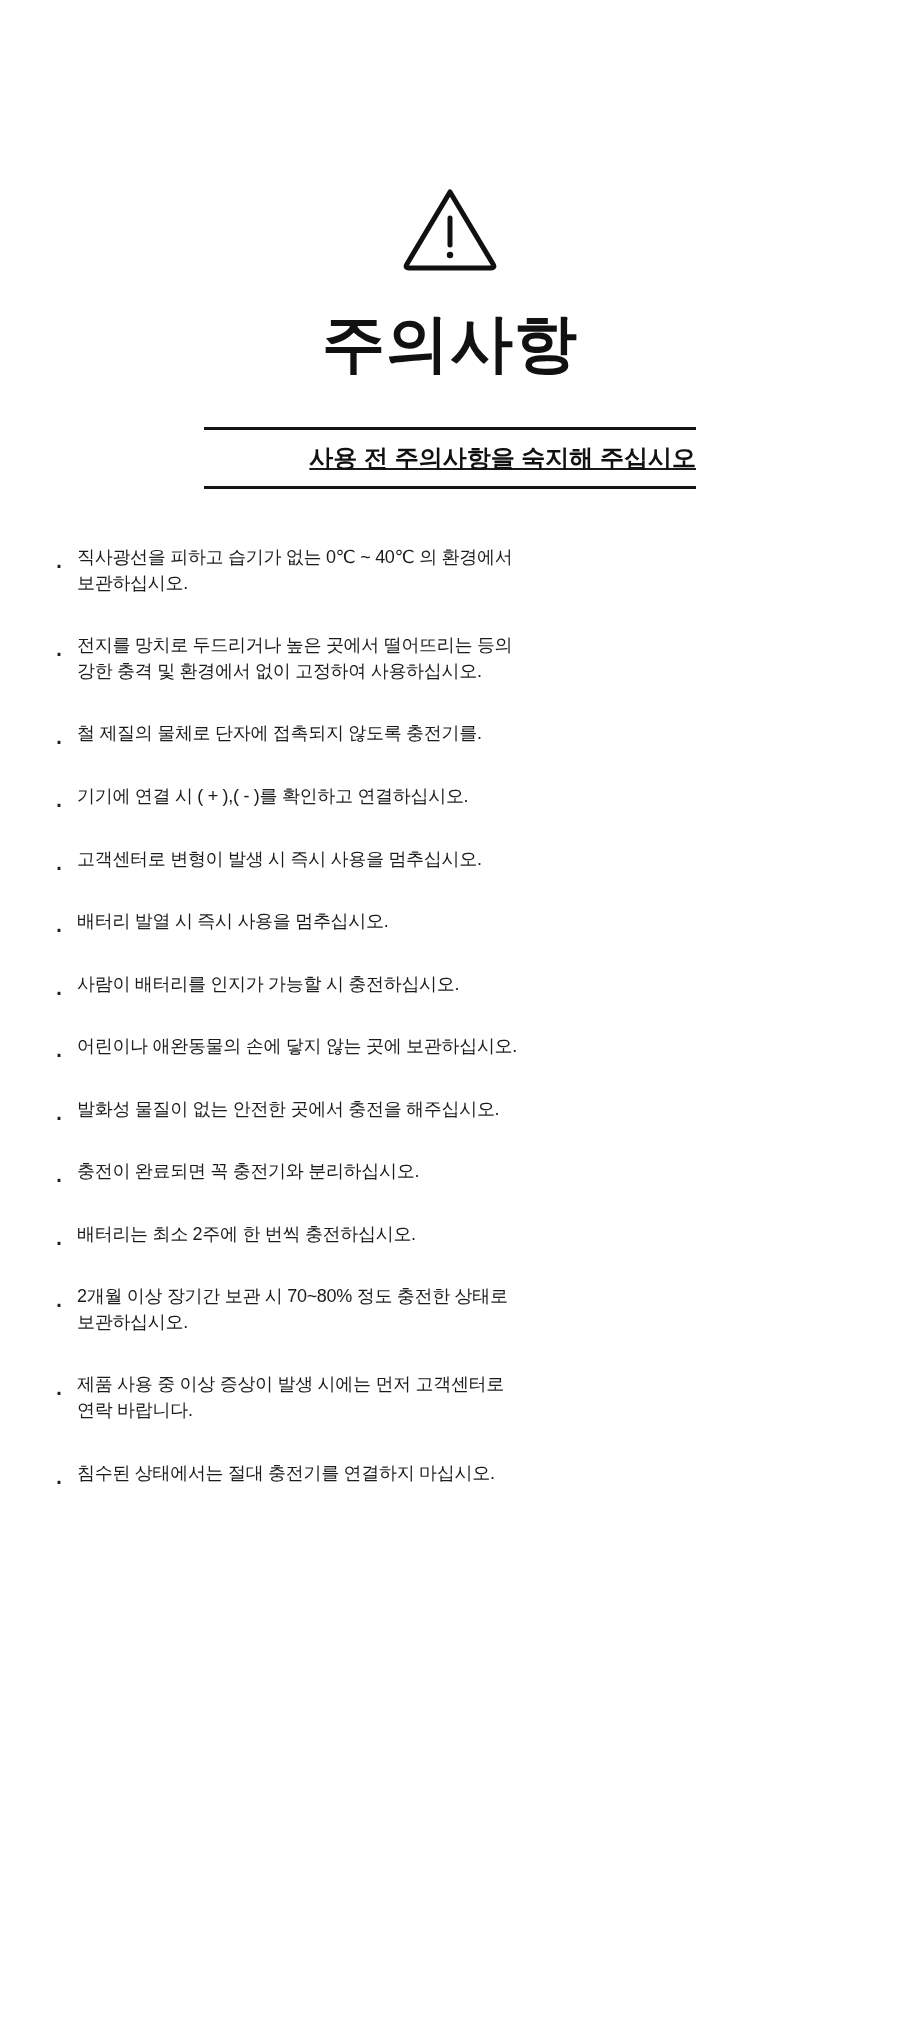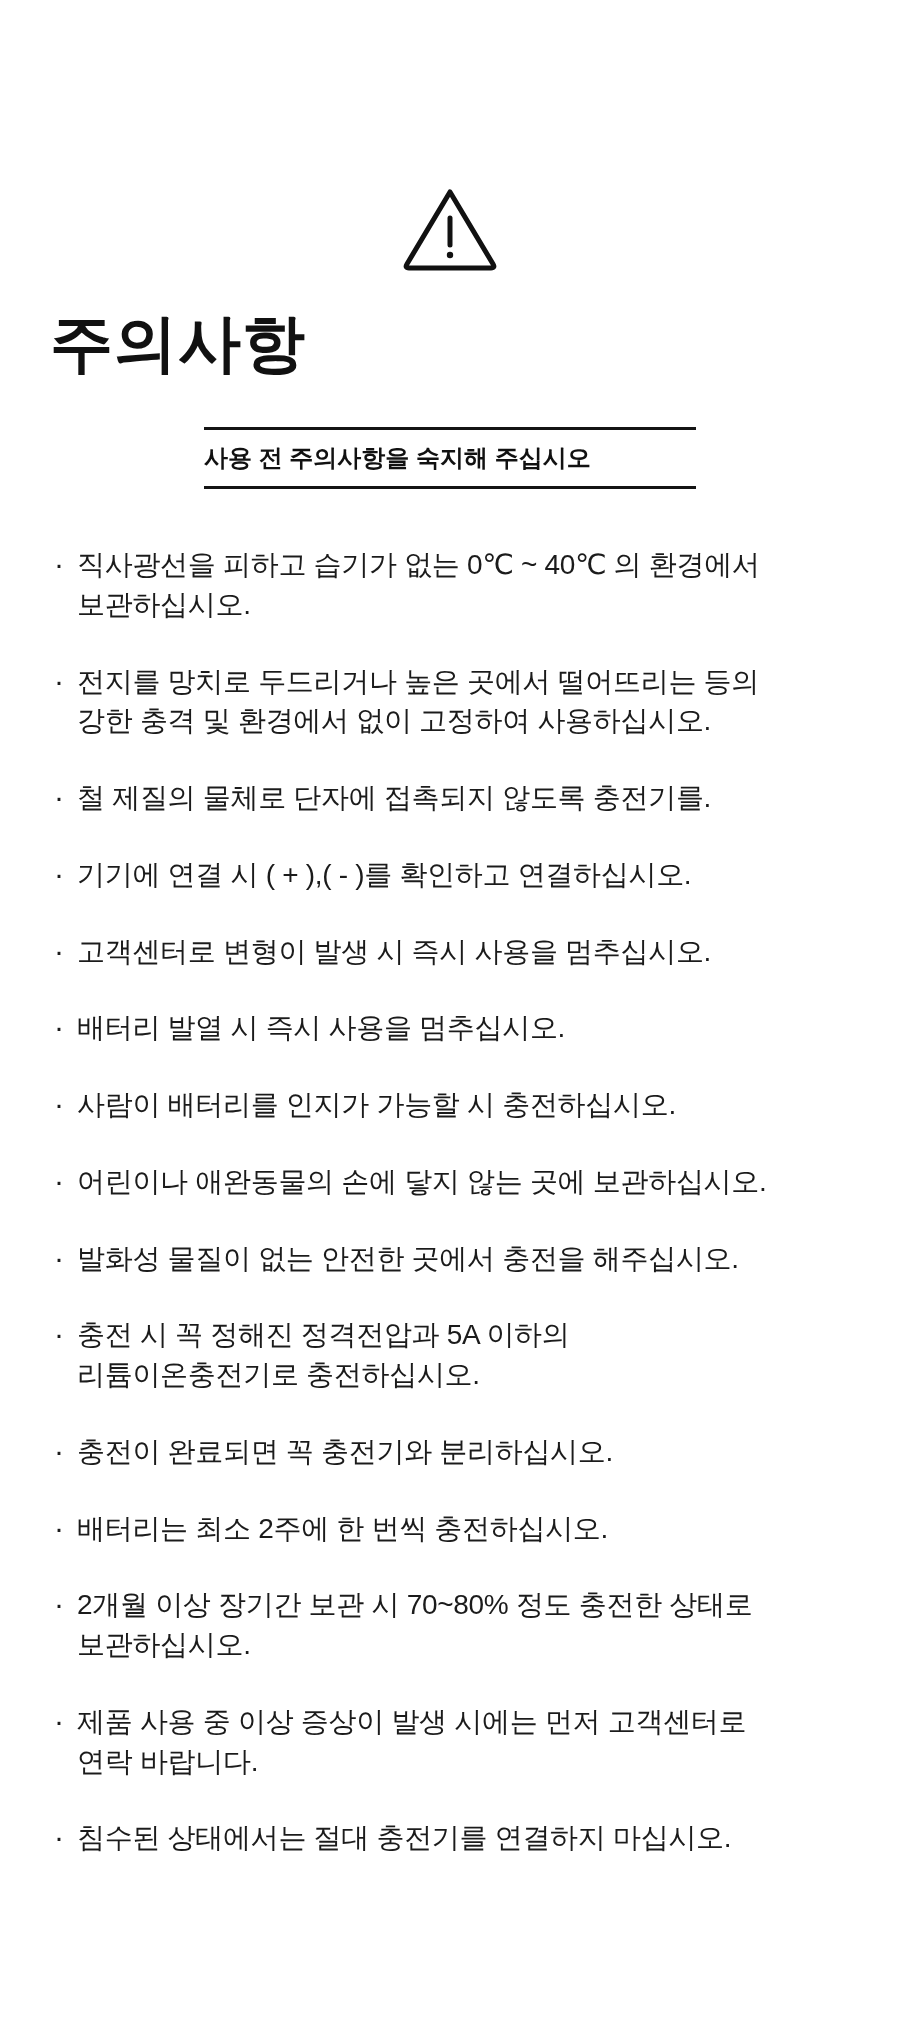--- a/index.html
+++ b/index.html
@@ -29,33 +29,34 @@
     display: flex;
     justify-content: center;
   }
   .warn-icon {
     display: block;
   }
 
   
   .title {
     margin: 36px 0 0 0;
-    text-align: left;
+    text-align: center;
     font-size: 63px;
     font-weight: 700;
     letter-spacing: 1px;
     line-height: 1.15;
     color: #111111;
   }
 
   
   .subtitle-block {
     margin: 48px auto 0 auto;
     width: 492px;
-    text-align: left;
+    text-align: right;
+    text-decoration: underline;
   }
   .rule {
     height: 3px;
     background: #141414;
     width: 100%;
   }
   .subtitle {
     font-size: 24px;
     font-weight: 700;
     letter-spacing: 0px;
@@ -67,21 +68,21 @@
   
   .notice-list {
     margin: 56px 0 0 0;
     padding: 0 0 60px 0;
     list-style: none;
   }
   .notice-item {
     position: relative;
     padding-left: 27px;
     margin-bottom: 37px;
-    font-size: 28px;
+    font-size: 18px;
     font-weight: 500;
     line-height: 1.42;
     color: #1b1b1b;
     letter-spacing: -0.3px;
     white-space: pre-line;
   }
   .notice-item::before {
     content: "·";
     position: absolute;
     left: 4px;
@@ -117,22 +118,20 @@
 보관하십시오.</li>
     <li class="notice-item">전지를 망치로 두드리거나 높은 곳에서 떨어뜨리는 등의
 강한 충격 및 환경에서 없이 고정하여 사용하십시오.</li>
     <li class="notice-item">철 제질의 물체로 단자에 접촉되지 않도록 충전기를.</li>
     <li class="notice-item">기기에 연결 시 ( + ),( - )를 확인하고 연결하십시오.</li>
     <li class="notice-item">고객센터로 변형이 발생 시 즉시 사용을 멈추십시오.</li>
     <li class="notice-item">배터리 발열 시 즉시 사용을 멈추십시오.</li>
     <li class="notice-item">사람이 배터리를 인지가 가능할 시 충전하십시오.</li>
     <li class="notice-item">어린이나 애완동물의 손에 닿지 않는 곳에 보관하십시오.</li>
     <li class="notice-item">발화성 물질이 없는 안전한 곳에서 충전을 해주십시오.</li>
-    <li class="notice-item">충전 시 꼭 정해진 정격전압과 5A 이하의
-리튬이온충전기로 충전하십시오.</li>
     <li class="notice-item">충전이 완료되면 꼭 충전기와 분리하십시오.</li>
     <li class="notice-item">배터리는 최소 2주에 한 번씩 충전하십시오.</li>
     <li class="notice-item">2개월 이상 장기간 보관 시 70~80% 정도 충전한 상태로
 보관하십시오.</li>
     <li class="notice-item">제품 사용 중 이상 증상이 발생 시에는 먼저 고객센터로
 연락 바랍니다.</li>
     <li class="notice-item">침수된 상태에서는 절대 충전기를 연결하지 마십시오.</li>
   </ul>
 
 </div>

